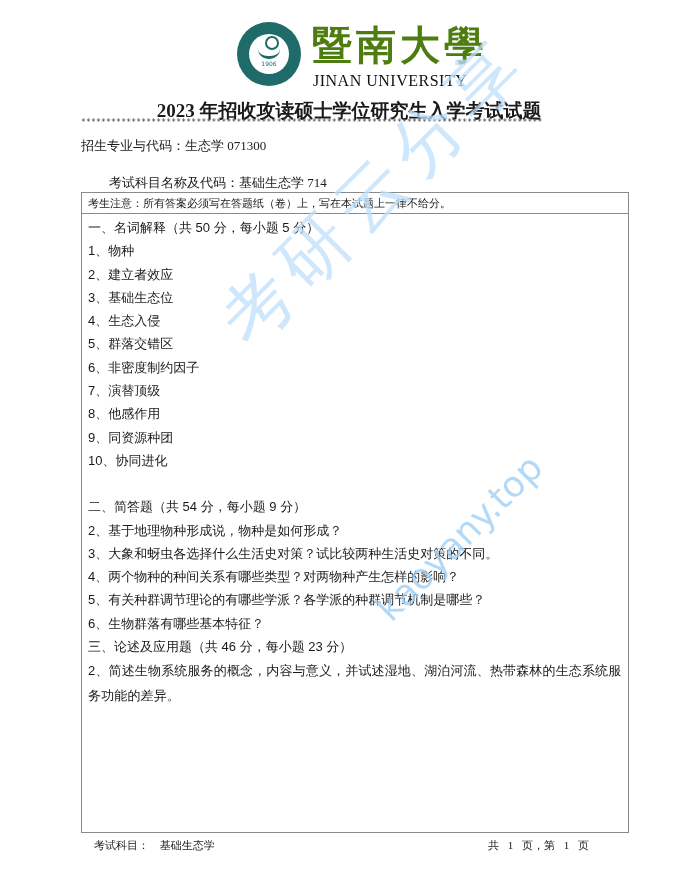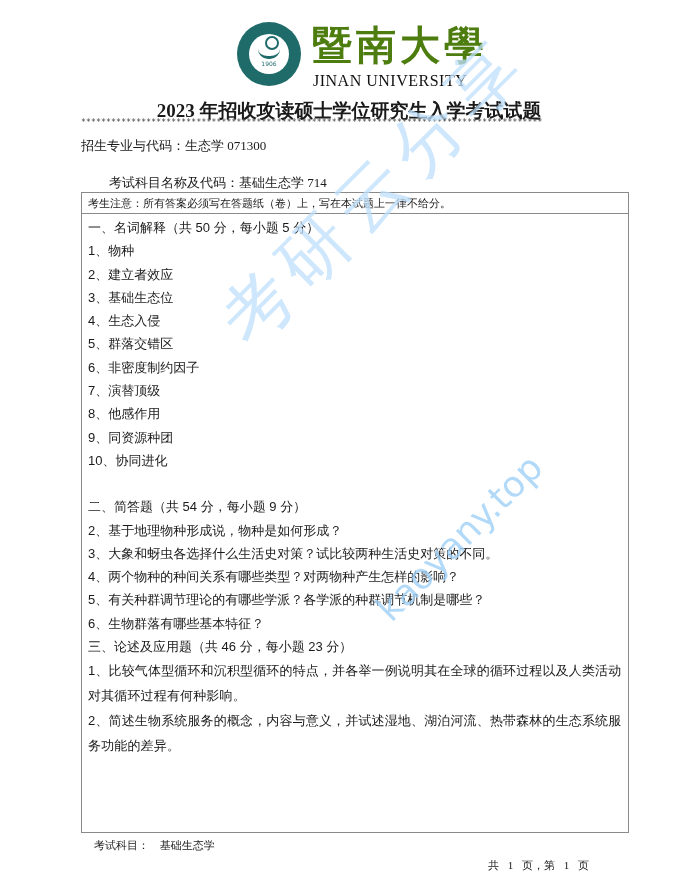--- a/index.html
+++ b/index.html
@@ -54,21 +54,21 @@
   .content { padding: 2px 6px 0 6px; font-family: Liberation Sans, sans-serif; }
   .line { font-size: 13px; line-height: 23.3px; white-space: nowrap; }
   .wrap-line { font-size: 13px; line-height: 25px; white-space: normal; letter-spacing: 0.15px; }
   .blank { height: 23px; }
   .footer-left {
     position: absolute; left: 94px; top: 838px; font-size: 11px;
     font-family: "Liberation Serif", "DejaVu Serif", serif; word-spacing: 8px;
   }
   .footer-right {
     position: absolute; left: 488px; top: 838px; font-size: 11px;
-    font-family: "Liberation Serif", "DejaVu Serif", serif; word-spacing: 6px; margin-top: 20px;
+    font-family: "Liberation Serif", "DejaVu Serif", serif; word-spacing: 6px;
   }
   .wm-cn {
     position: absolute; left: 200px; top: 300px; font-size: 70px; color: #bfe0fb;
     transform: rotate(-45deg); transform-origin: left top; opacity: 0.75;
     font-family: "DejaVu Serif", serif; letter-spacing: 10px; pointer-events: none;
     white-space: nowrap;
   }
   .wm-en {
     position: absolute; left: 368px; top: 600px; font-size: 36px; color: #9fd0f7;
     transform: rotate(-45deg); transform-origin: left top; opacity: 0.8;
@@ -110,21 +110,20 @@
     <div class="line">9、同资源种团</div>
     <div class="line">10、协同进化</div>
     <div class="blank"></div>
     <div class="line">二、简答题（共 54 分，每小题 9 分）</div>
     <div class="line">2、基于地理物种形成说，物种是如何形成？</div>
     <div class="line">3、大象和蚜虫各选择什么生活史对策？试比较两种生活史对策的不同。</div>
     <div class="line">4、两个物种的种间关系有哪些类型？对两物种产生怎样的影响？</div>
     <div class="line">5、有关种群调节理论的有哪些学派？各学派的种群调节机制是哪些？</div>
     <div class="line">6、生物群落有哪些基本特征？</div>
     <div class="line">三、论述及应用题（共 46 分，每小题 23 分）</div>
-    <div class="wrap-line">1、比较气体型循环和沉积型循环的特点，并各举一例说明其在全球的循环过程以及人类活动对其循环过程有何种影响。</div>
     <div class="wrap-line">2、简述生物系统服务的概念，内容与意义，并试述湿地、湖泊河流、热带森林的生态系统服务功能的差异。</div>
   </div>
 </div>
 
 <div class="footer-left">
   <span>考试科目：</span>
   <span>基础生态学</span>
 </div>
 <div class="footer-right">共 1 页，第 1 页</div>
 

